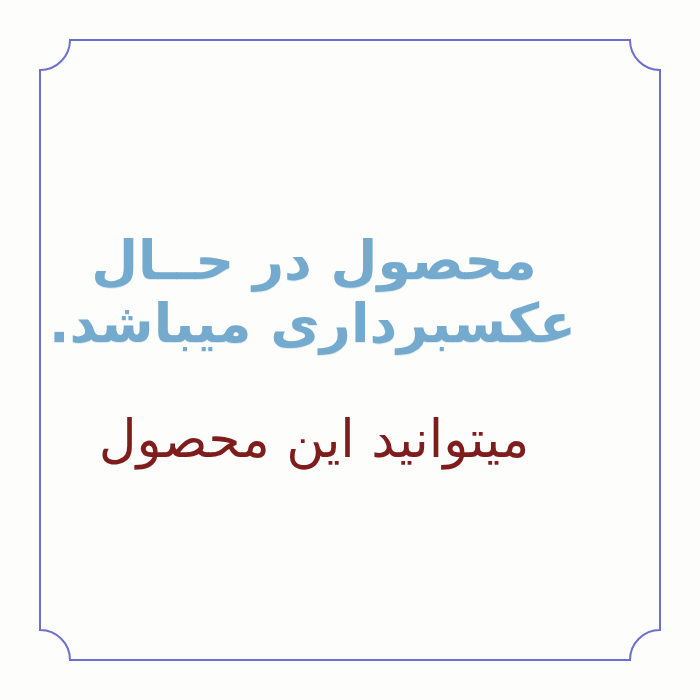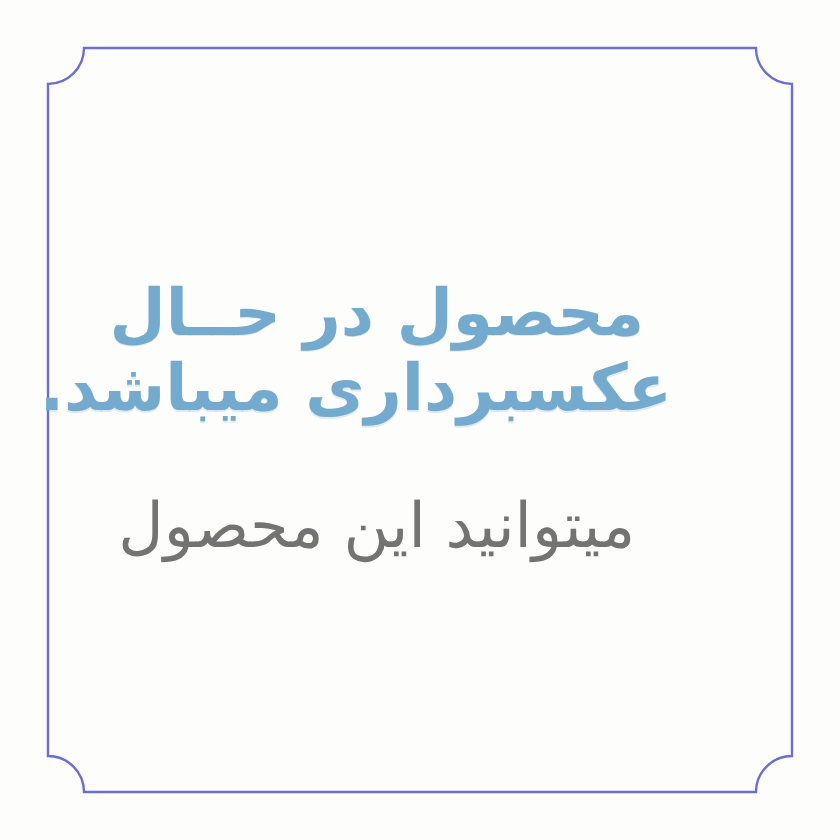--- a/index.html
+++ b/index.html
@@ -37,21 +37,21 @@
     position: absolute;
     left: 0;
     top: 0;
     width: 628px;
     height: 700px;
     display: flex;
     flex-direction: column;
     align-items: center;
     justify-content: center;
     box-sizing: border-box;
-    padding: 40px 68px;
+    padding: 40px 52px;
   }
 
   .message-block {
     width: 100%;
     text-align: center;
     direction: rtl;
     unicode-bidi: isolate;
   }
 
   #status-message {
@@ -86,18 +86,18 @@
     <path id="frame-path" d="M 70 40 L 630 40 A 30 30 0 0 0 660 70 L 660 630 A 30 30 0 0 0 630 660 L 70 660 A 30 30 0 0 0 40 630 L 40 70 A 30 30 0 0 0 70 40 Z" fill="none" stroke="#6b6fd0" stroke-width="2" stroke-linejoin="miter"></path>
   </svg>
 
   <div id="message-stack">
 
     <div class="message-block" id="status-message" style="color: rgb(116, 170, 205);">
       <span class="msg-line">محصول در حــال</span>
       <span class="msg-line">عکسبرداری میباشد.</span>
     </div>
 
-    <div class="message-block" id="order-message" style="color: #737373;">
+    <div class="message-block" id="order-message" style="color: #7f1d1d;">
       <span class="msg-line">میتوانید این محصول</span>
     </div>
 
   </div>
 </div>
 
 </body></html>

